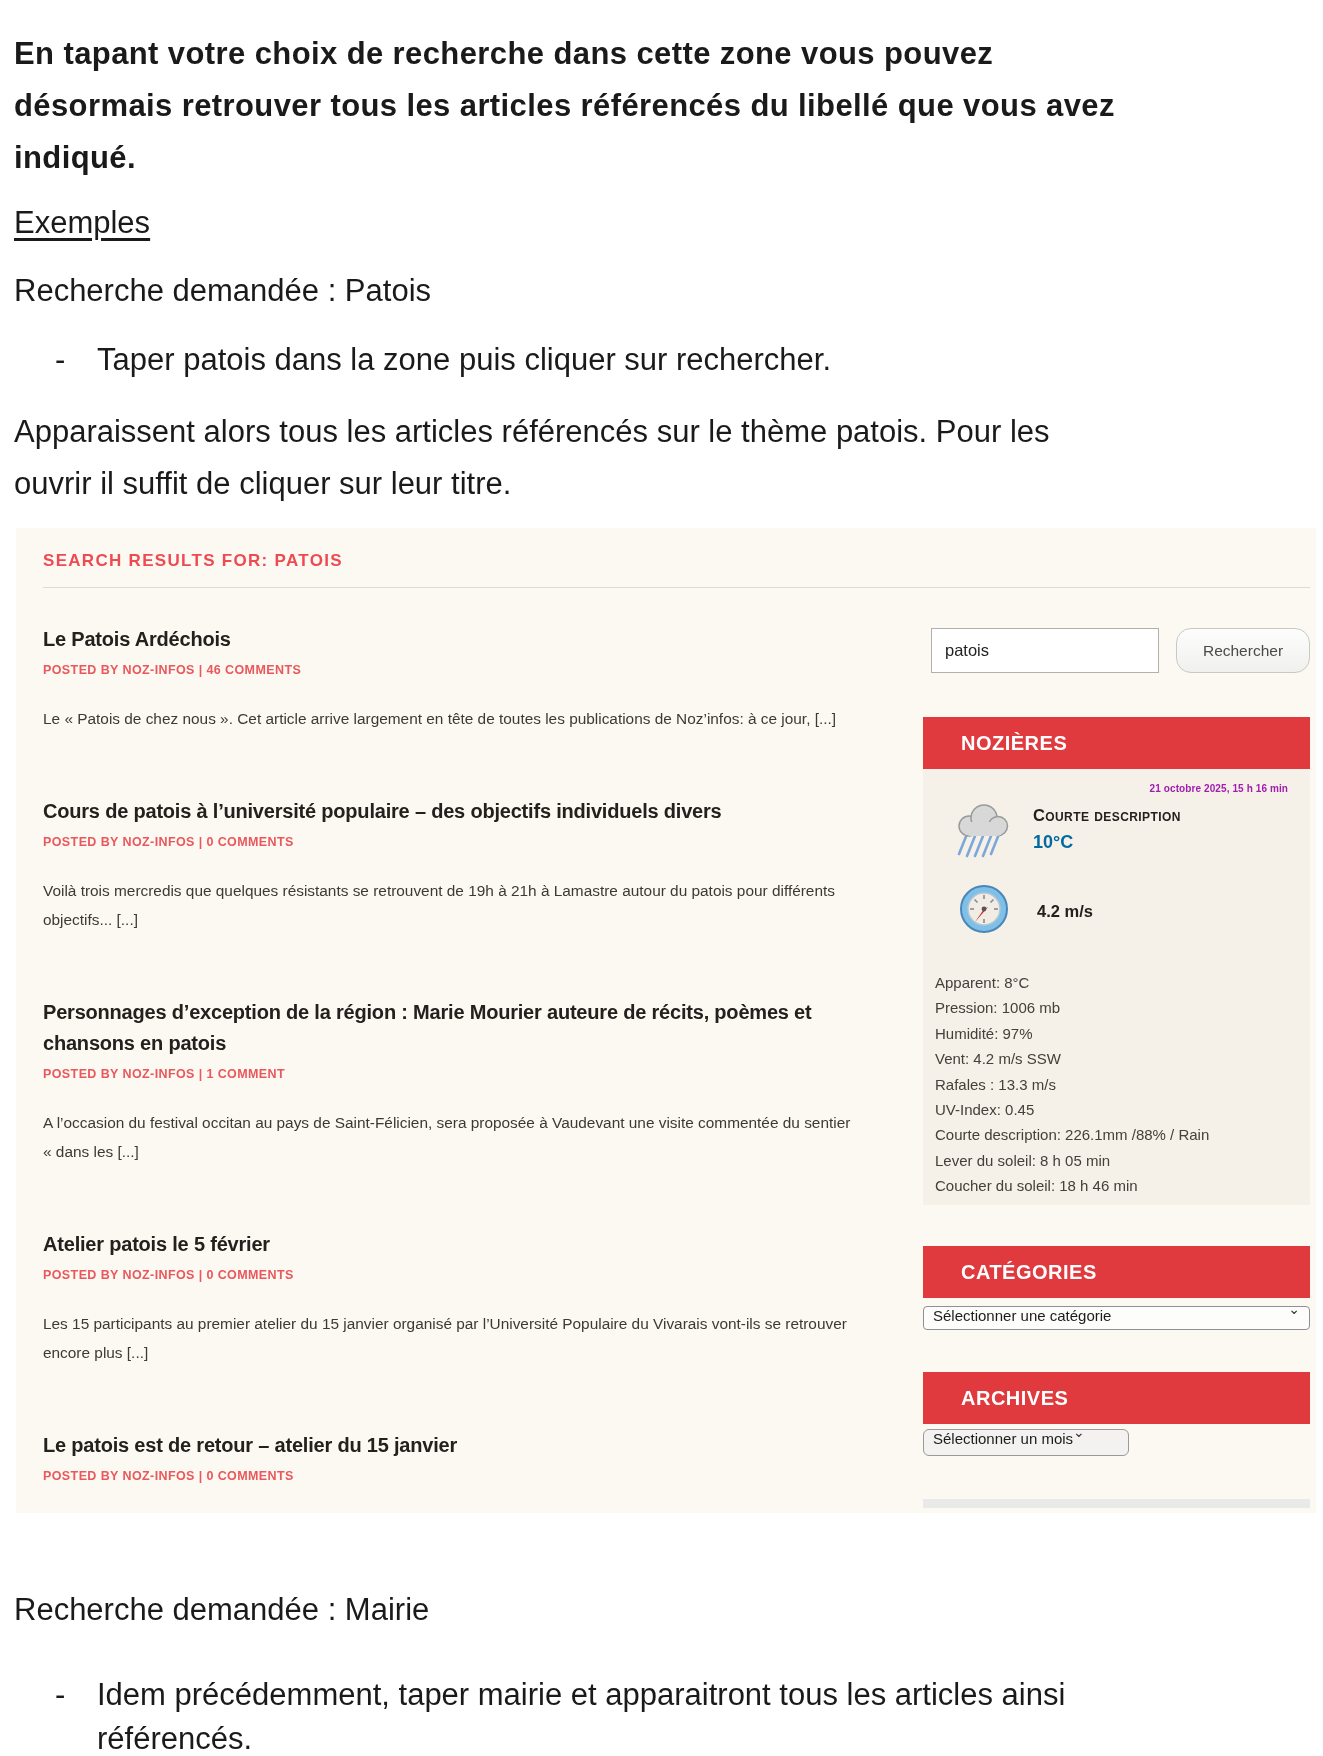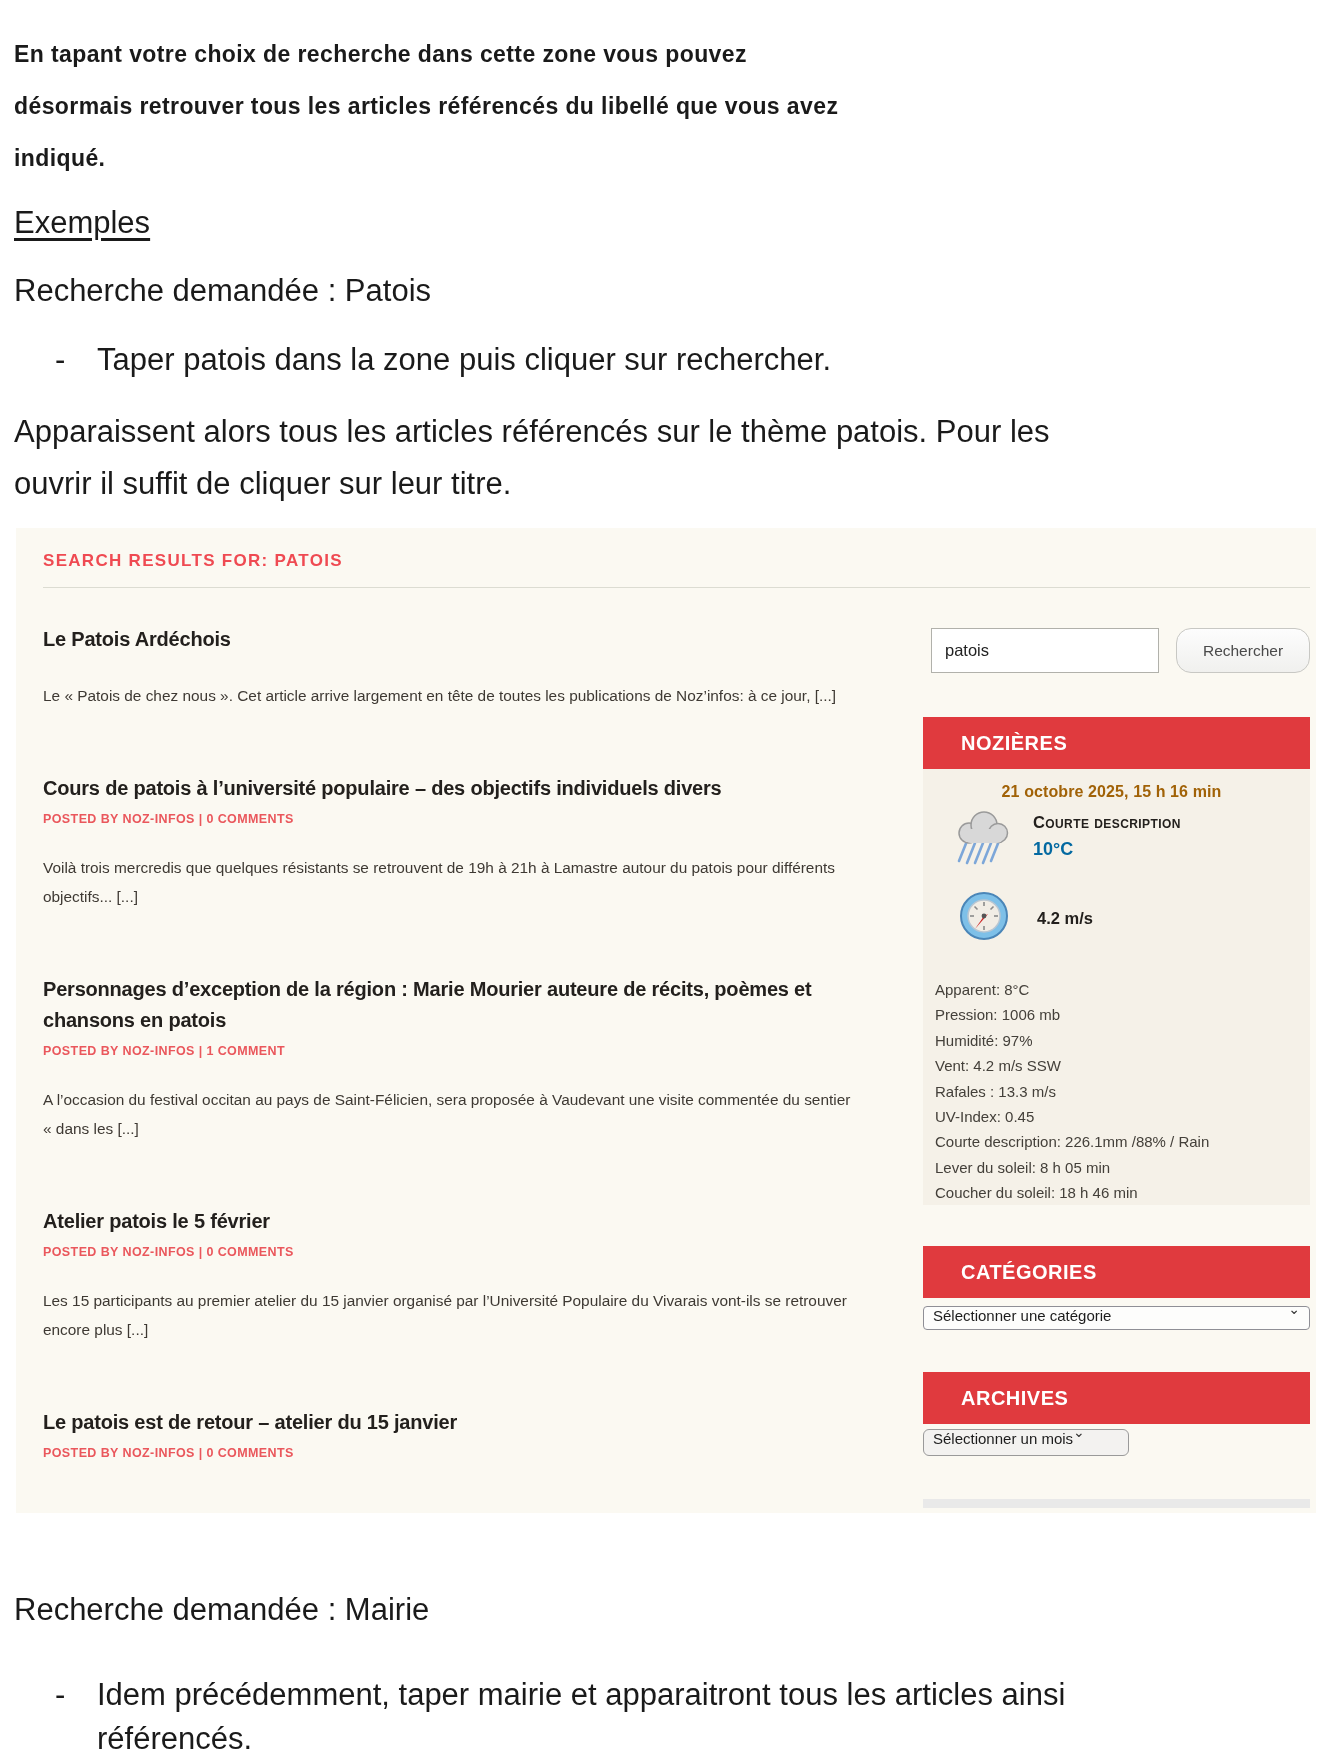--- a/index.html
+++ b/index.html
@@ -6,21 +6,21 @@
   html,body { background:#ffffff; }
   body {
     width:1323px; height:1756px; overflow:hidden;
     font-family:"Liberation Sans", sans-serif;
     color:#1a1a1a;
   }
 
   
   .doc-top { margin:28px 0 0 14px; }
   .intro-line {
-    font-size:23px; font-weight:700; line-height:52px;
+    font-size:31px; font-weight:700; line-height:52px;
     letter-spacing:0.4px; white-space:nowrap;
   }
   .exemples {
     margin-top:18px; font-size:31px; line-height:42px;
     text-decoration:underline; text-underline-offset:5px;
   }
   .doc-line { margin-top:26px; font-size:31px; line-height:42px; white-space:nowrap; }
   .doc-bullet { margin-top:26px; display:flex; margin-left:41px; }
   .doc-bullet .dash { width:42px; font-size:31px; line-height:44px; }
   .doc-bullet .btext { font-size:31px; line-height:44px; white-space:nowrap; }
@@ -75,21 +75,21 @@
     height:52px; background:#e03a3e; color:#ffffff;
     display:flex; align-items:center; padding-left:38px;
     font-size:20px; font-weight:700; letter-spacing:0.5px;
   }
   .weather { margin-top:44px; }
   .weather-body {
     background:#f5f1e8; height:436px; overflow:hidden;
     padding:14px 22px 0 12px;
   }
   .weather-date {
-    text-align:center; font-size:16px; font-weight:700; color:#a16207;
+    text-align:right; font-size:10px; font-weight:700; color:#a21caf;
     letter-spacing:0.1px;
   }
   .weather-row1 { display:flex; margin-top:8px; margin-left:16px; gap:16px; }
   .cond-label {
     font-variant:small-caps; font-size:16.5px; font-weight:700;
     color:#23201d; letter-spacing:0.4px; margin-top:4px;
   }
   .temp { font-size:18px; font-weight:700; color:#0369a1; margin-top:7px; }
   .weather-row2 { display:flex; align-items:center; margin-top:20px; margin-left:24px; gap:28px; }
   .wind { font-size:16.5px; font-weight:700; color:#23201d; }
@@ -142,20 +142,21 @@
   <div class="shot-inner">
     <div class="results-header">SEARCH RESULTS FOR: PATOIS</div>
     <div class="divider"></div>
 
     <div class="cols">
 
       <div class="main-col">
 
         <div class="article">
           <div class="article-title">Le Patois Ardéchois</div>
+          <div class="article-byline">POSTED BY NOZ-INFOS | 46 COMMENTS</div>
           <div class="article-excerpt">Le « Patois de chez nous ». Cet article arrive largement en tête de toutes les publications de Noz’infos: à ce jour, [...]</div>
         </div>
 
         <div class="article">
           <div class="article-title">Cours de patois à l’université populaire – des objectifs individuels divers</div>
           <div class="article-byline">POSTED BY NOZ-INFOS | 0 COMMENTS</div>
           <div class="article-excerpt">Voilà trois mercredis que quelques résistants se retrouvent de 19h à 21h à Lamastre autour du patois pour différents objectifs... [...]</div>
         </div>
 
         <div class="article">

